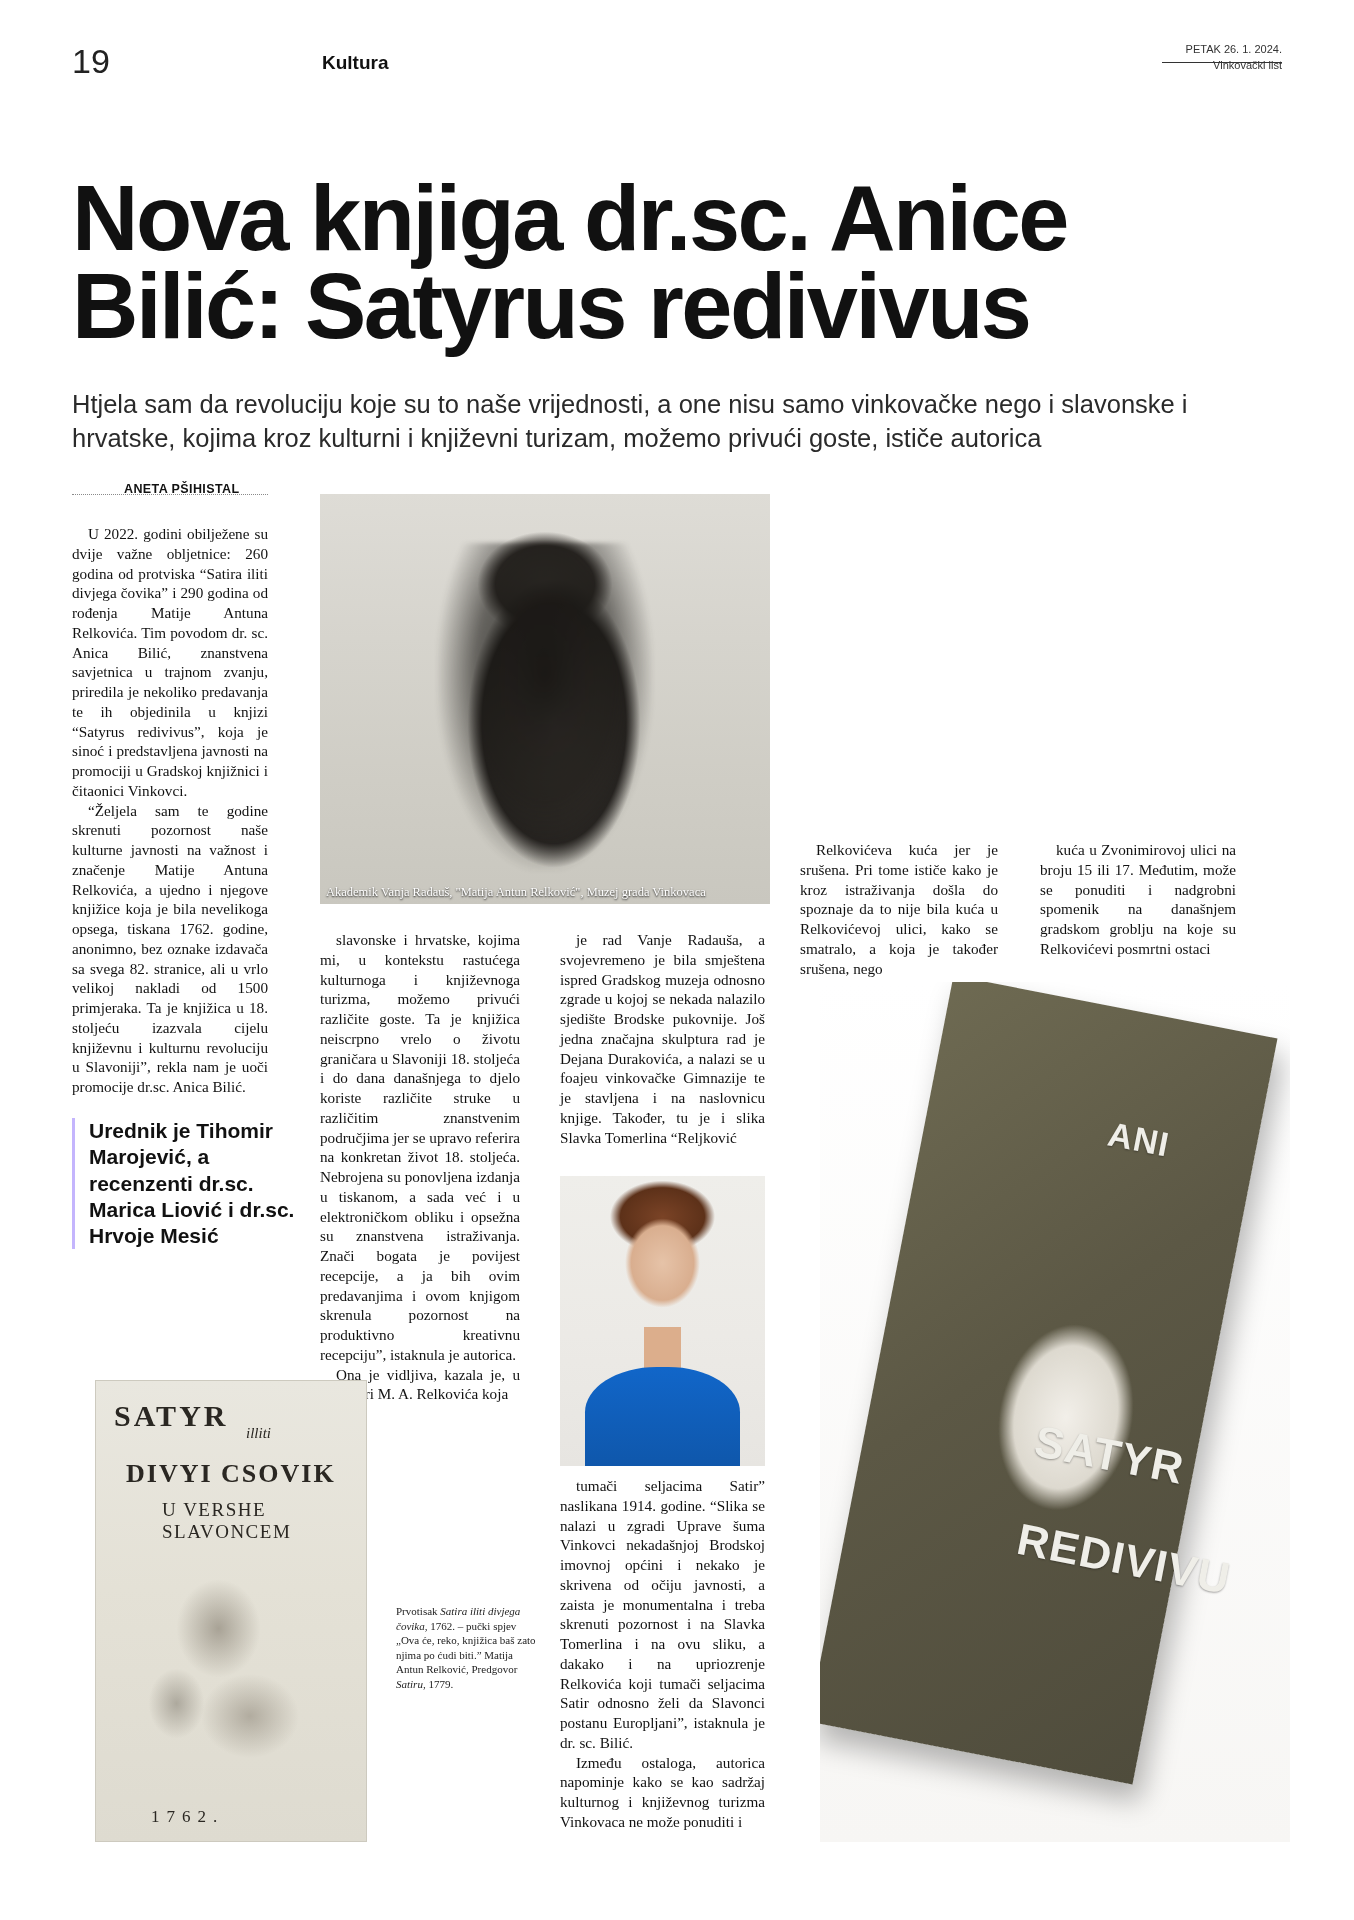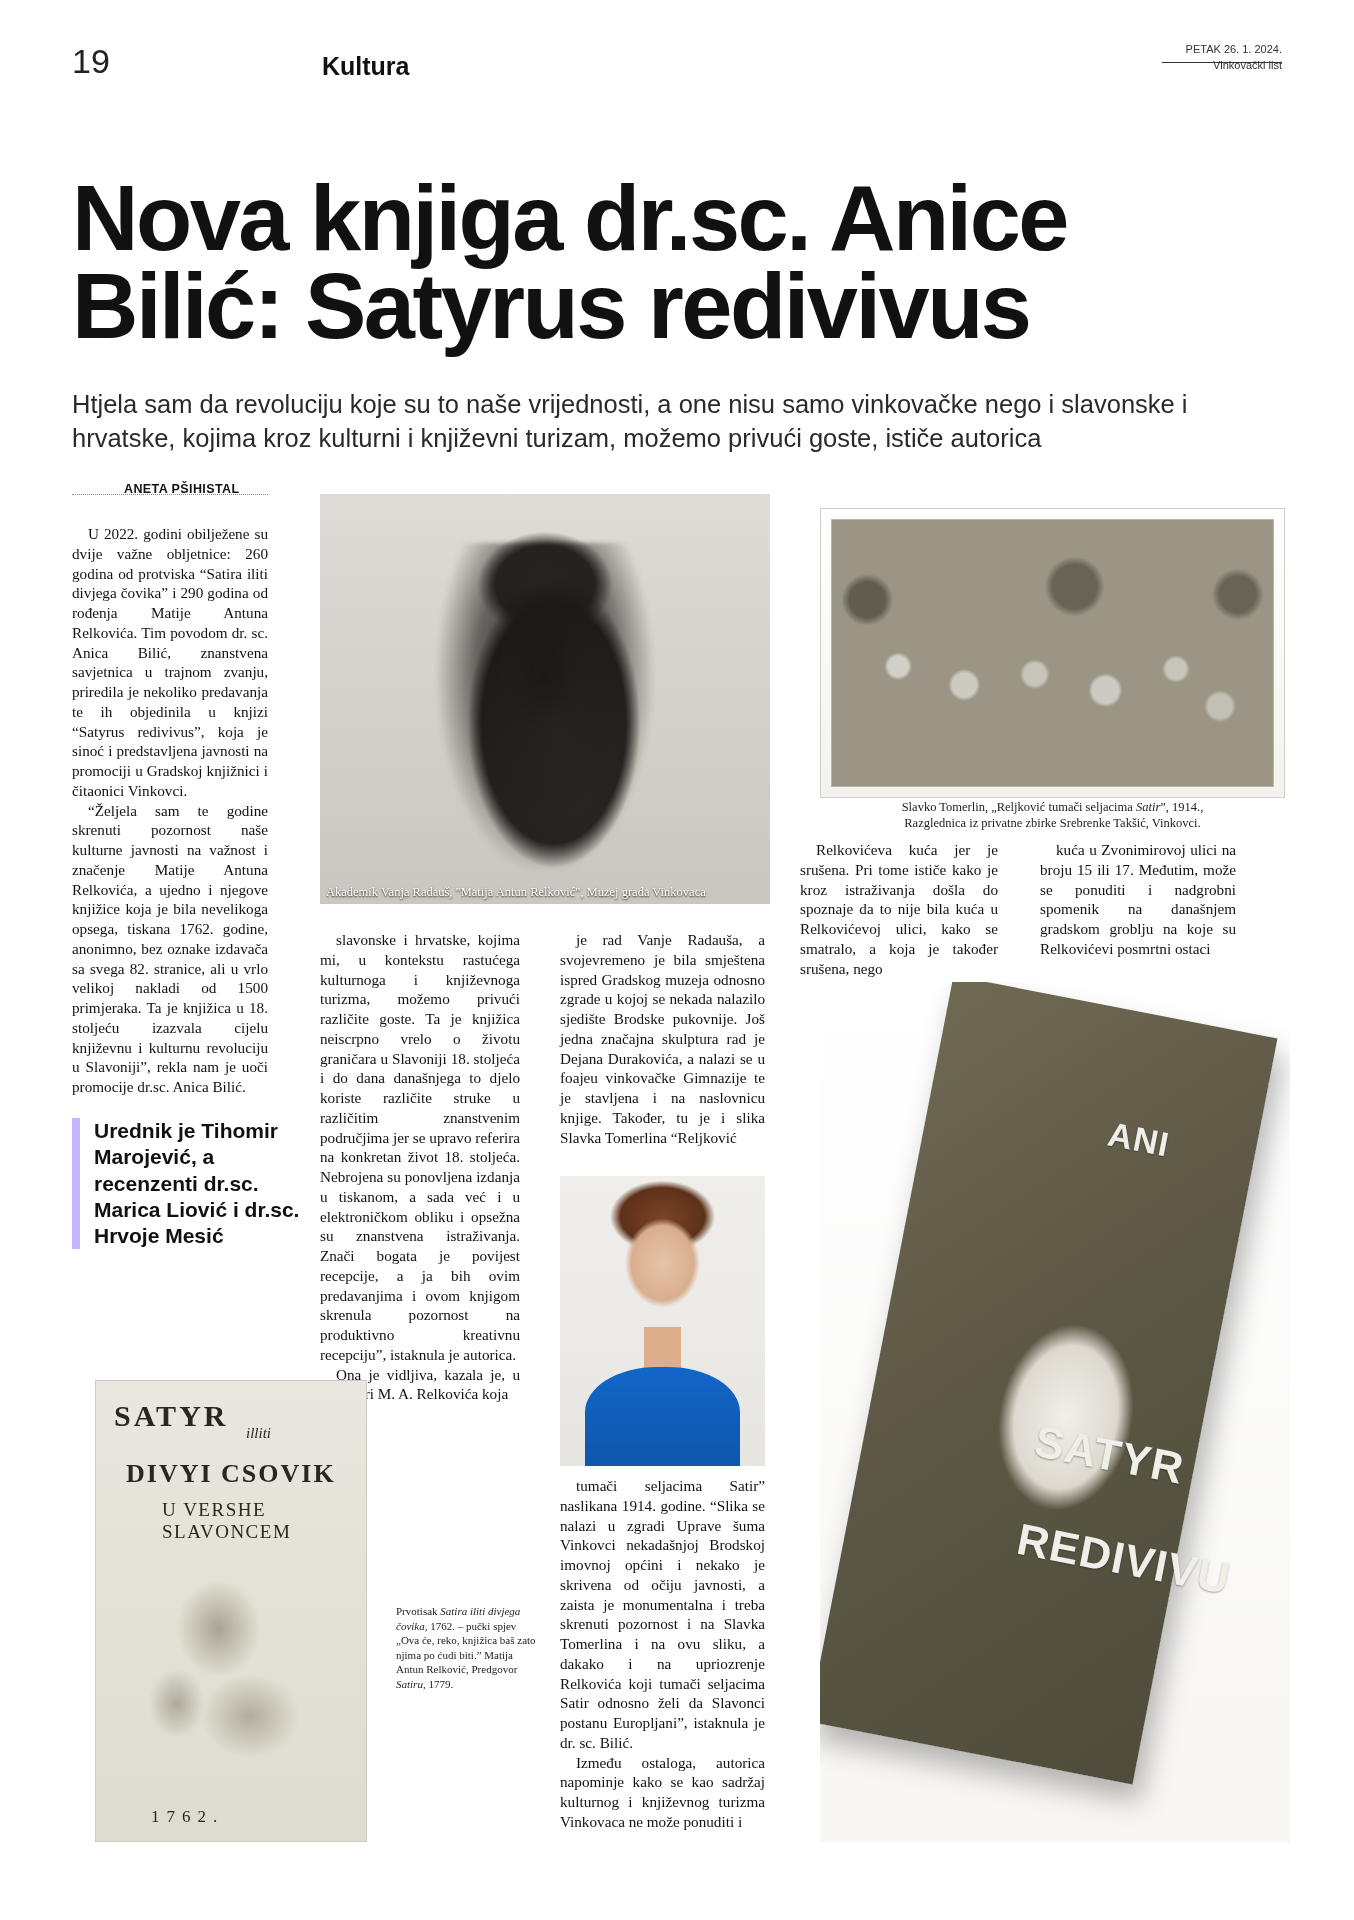--- a/index.html
+++ b/index.html
@@ -18,21 +18,21 @@
     position:absolute; left:72px; top:52px; width:1210px; height:40px;
   }
   .folio {
     position:absolute; left:0; top:-10px;
     font-family:"Liberation Sans", sans-serif;
     font-size:34px; font-weight:400; color:#222;
   }
   .section-name {
     position:absolute; left:250px; top:0px;
     font-family:"Liberation Sans", sans-serif;
-    font-size:25px; font-weight:700; color:#111;
+    font-size:19px; font-weight:700; color:#111;
   }
   .masthead-right {
     position:absolute; right:0; top:-10px; text-align:right;
     font-family:"Liberation Sans", sans-serif;
     font-size:11px; color:#333; line-height:1.45;
   }
   .masthead-rule {
     position:absolute; right:0; top:20px; width:120px; height:1px; background:#333;
   }
 
@@ -71,21 +71,21 @@
     position:absolute; left:124px; top:482px;
     font-family:"Liberation Sans", sans-serif;
     font-size:12.5px; font-weight:700; letter-spacing:0.4px; color:#111;
   }
   #col1 { left:72px; top:524px; width:196px; }
 
   
   .pullquote {
     position:absolute; left:72px; top:1118px; width:210px;
     padding-left:14px;
-    border-left:8px solid #c4b5fd;
+    border-left:3px solid #c4b5fd;
     font-family:"Liberation Sans", sans-serif;
     font-weight:700; font-size:21px; line-height:1.25; color:#111;
   }
 
   
   #col2 { left:320px; top:930px; width:200px; }
 
   
   #col3 { left:560px; top:930px; width:205px; }
   #col3b { left:560px; top:1476px; width:205px; }
@@ -284,29 +284,20 @@
     <div class="frame">
         <div class="neck"></div>
       </div>
   </div>
 
   <div class="col" id="col3b">
     <p class="first">tumači seljacima Satir” naslikana 1914. godine. “Slika se nalazi u zgradi Uprave šuma Vinkovci nekadašnjoj Brodskoj imovnoj općini i nekako je skrivena od očiju javnosti, a zaista je monumentalna i treba skrenuti pozornost i na Slavka Tomerlina i na ovu sliku, a dakako i na upriozrenje Relkovića koji tumači seljacima Satir odnosno želi da Slavonci postanu Europljani”, istaknula je dr. sc. Bilić.</p>
     <p>Između ostaloga, autorica napominje kako se kao sadržaj kulturnog i književnog turizma Vinkovaca ne može ponuditi i</p>
   </div>
 
-  <div class="photo" id="photo-postcard">
-    <div class="frame">
-        <div class="inner"></div>
-      </div>
-    <div class="capbox caption cap-center">
-      <span>Slavko Tomerlin, „Reljković tumači seljacima </span><span class="ital">Satir</span><span>”, 1914.,</span><br>
-      <span>Razglednica iz privatne zbirke Srebrenke Takšić, Vinkovci.</span>
-    </div>
-  </div>
 
   <div class="col" id="col4">
     <p class="first">Relkovićeva kuća jer je srušena. Pri tome ističe kako je kroz istraživanja došla do spoznaje da to nije bila kuća u Relkovićevoj ulici, kako se smatralo, a koja je također srušena, nego</p>
   </div>
 
   <div class="col" id="col5">
     <p class="first">kuća u Zvonimirovoj ulici na broju 15 ili 17. Međutim, može se ponuditi i nadgrobni spomenik na današnjem gradskom groblju na koje su Relkovićevi posmrtni ostaci</p>
   </div>
 
   <div class="photo" id="photo-bookscan">

